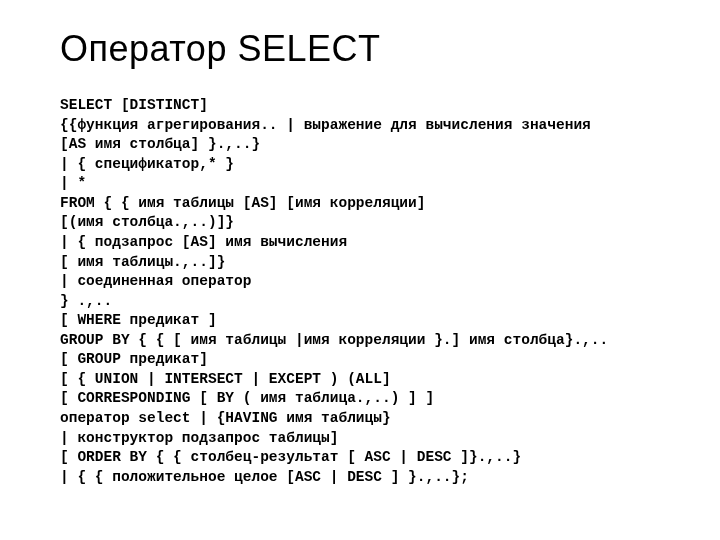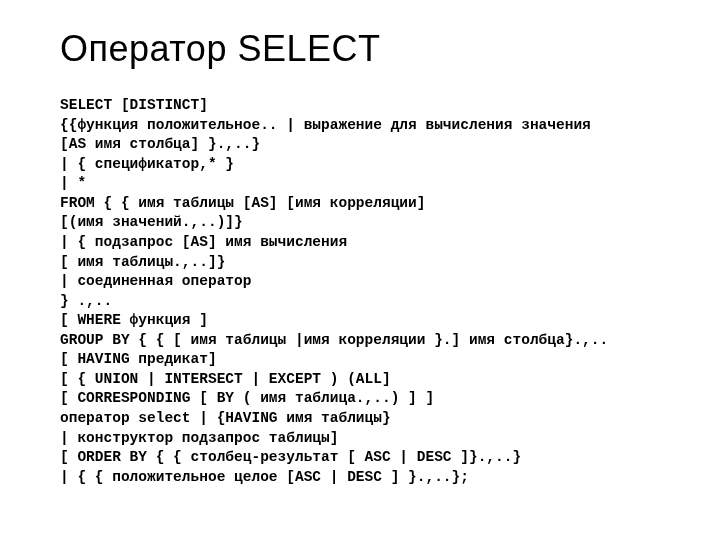--- a/index.html
+++ b/index.html
@@ -7,32 +7,32 @@
   .slide { width: 720px; height: 380px; padding: 28px 60px 20px 60px; }
   .title { font-size: 36px; font-weight: 400; letter-spacing: 0.5px; margin-bottom: 26px; }
   .syntax { font-family: "Courier New", Courier, monospace; font-size: 14.5px; line-height: 1.35; white-space: pre; font-weight: bold; }
 </style>
 </head>
 <body>
 
 <div class="slide">
   <h1 class="title">Оператор SELECT</h1>
   <div class="syntax"><span>SELECT [DISTINCT]</span>
-<span>{{функция положительное.. | выражение для вычисления значения</span>
+<span>{{функция агрегирования.. | выражение для вычисления значения</span>
 <span>[AS имя столбца] }.,..}</span>
 <span>| { спецификатор,* }</span>
 <span>| *</span>
 <span>FROM { { имя таблицы [AS] [имя корреляции]</span>
-<span>[(имя значений.,..)]}</span>
+<span>[(имя столбца.,..)]}</span>
 <span>| { подзапрос [AS] имя вычисления</span>
 <span>[ имя таблицы.,..]}</span>
 <span>| соединенная оператор</span>
 <span>} .,..</span>
-<span>[ WHERE функция ]</span>
+<span>[ WHERE предикат ]</span>
 <span>GROUP BY { { [ имя таблицы |имя корреляции }.] имя столбца}.,..</span>
-<span>[ HAVING предикат]</span>
+<span>[ GROUP предикат]</span>
 <span>[ { UNION | INTERSECT | EXCEPT ) (ALL]</span>
 <span>[ CORRESPONDING [ BY ( имя таблица.,..) ] ]</span>
 <span>оператор select | {HAVING имя таблицы}</span>
 <span>| конструктор подзапрос таблицы]</span>
 <span>[ ORDER BY { { столбец-результат [ ASC | DESC ]}.,..}</span>
 <span>| { { положительное целое [ASC | DESC ] }.,..};</span></div>
 </div>
 
 </body></html>

